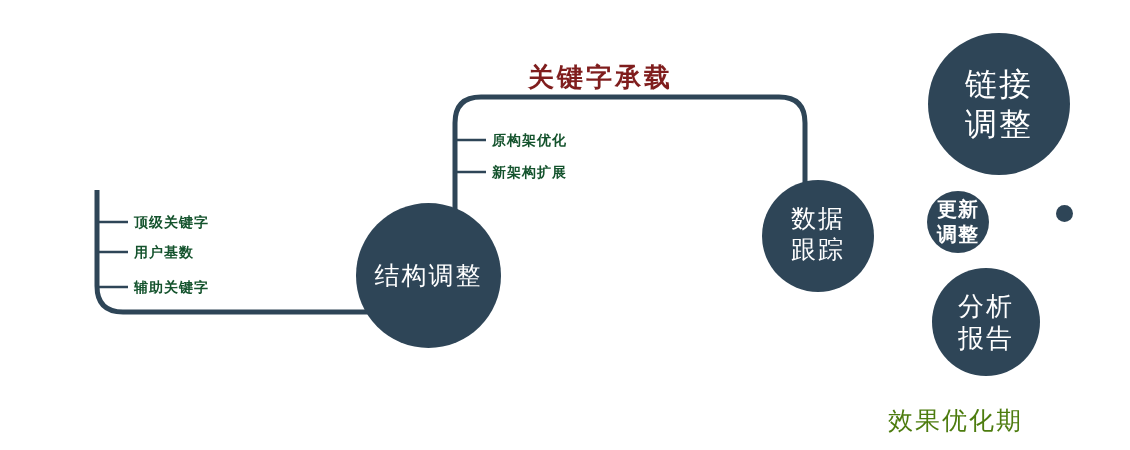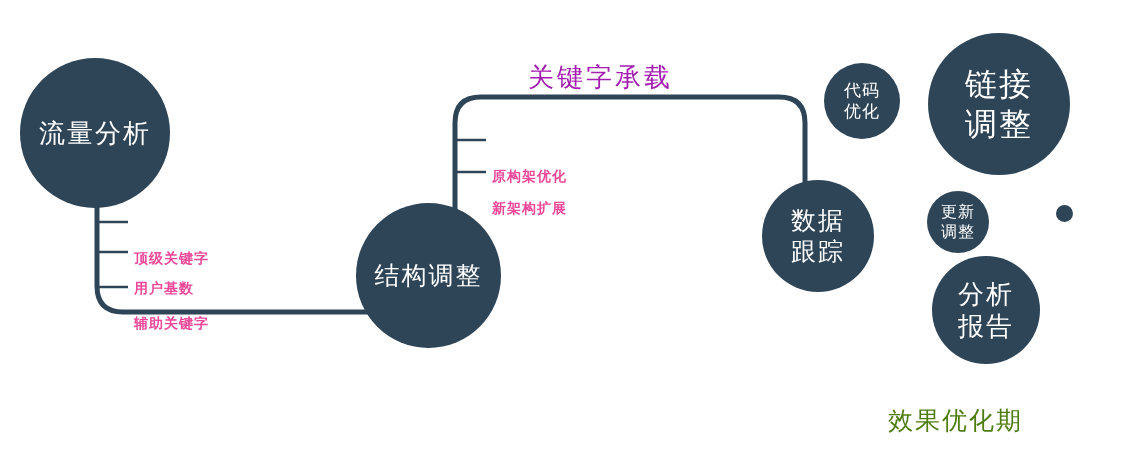--- a/index.html
+++ b/index.html
@@ -30,45 +30,44 @@
     display: flex;
     flex-direction: column;
     align-items: center;
     justify-content: center;
     text-align: center;
     line-height: 1.25;
     letter-spacing: 2px;
   }
   .node-traffic   { left: 20px;  top: 58px;  width: 150px; height: 150px; font-size: 26px; }
   .node-structure { left: 356px; top: 203px; width: 145px; height: 145px; font-size: 25px; }
-  .node-tracking  { left: 762px; top: 180px; width: 112px; height: 112px; font-size: 25px; }
+  .node-tracking  { left: 762px; top: 180px; width: 112px; height: 112px; font-size: 25px; font-family: Liberation Mono, monospace; }
   .node-code      { left: 824px; top: 63px;  width: 76px;  height: 76px;  font-size: 17px; letter-spacing: 1px; }
   .node-link      { left: 928px; top: 33px;  width: 142px; height: 142px; font-size: 32px; }
-  .node-update    { left: 927px; top: 191px; width: 62px;  height: 62px;  font-size: 16px; font-weight: normal; letter-spacing: 1px; }
+  .node-update    { left: 927px; top: 191px; width: 62px;  height: 62px;  font-size: 20px; font-weight: bold; letter-spacing: 1px; }
   .node-dot       { left: 1056px; top: 205px; width: 17px; height: 17px; }
-  .node-report    { left: 932px; top: 256px; width: 108px; height: 108px; font-size: 26px; }
+  .node-report    { left: 932px; top: 268px; width: 108px; height: 108px; font-size: 26px; }
 
   .edge-label {
     position: absolute;
-    color: #a21caf;
-    font-weight: normal;
+    color: #7f1d1d;
+    font-weight: bold;
     letter-spacing: 3px;
   }
   .label-userbase  { left: 152px; top: 326px; font-size: 26px; }
   .label-keyword   { left: 528px; top: 60px;  font-size: 26px; }
   .label-footer    { left: 888px; top: 404px; font-size: 25px; font-weight: normal; letter-spacing: 2px; color: #4d7c0f; position: absolute; }
 
   .branch-label {
     position: absolute;
-    color: #ec4899;
+    color: #14532d;
     font-size: 14px;
     font-weight: bold;
     letter-spacing: 1px;
     white-space: nowrap;
-    margin-top: 36px;
   }
   .bl-left-0 { left: 134px; top: 214px; }
   .bl-left-1 { left: 134px; top: 244px; }
   .bl-left-2 { left: 134px; top: 279px; }
   .bl-mid-0  { left: 492px; top: 132px; }
   .bl-mid-1  { left: 492px; top: 164px; }
 </style>
 </head>
 <body>
 
@@ -81,37 +80,30 @@
     <path d="M 455 215 L 455 123 Q 455 97 481 97 L 779 97 Q 805 97 805 123 L 805 192" fill="none" stroke="#2e4557" stroke-width="5"></path>
 
     <path d="M 97 222 L 128 222" stroke="#2e4557" stroke-width="2.5"></path>
     <path d="M 97 252 L 128 252" stroke="#2e4557" stroke-width="2.5"></path>
     <path d="M 97 287 L 128 287" stroke="#2e4557" stroke-width="2.5"></path>
 
     <path d="M 455 140 L 486 140" stroke="#2e4557" stroke-width="2.5"></path>
     <path d="M 455 172 L 486 172" stroke="#2e4557" stroke-width="2.5"></path>
   </svg>
 
-  <div class="node node-traffic">
-    <span>流量分析</span>
-  </div>
 
   <div class="node node-structure">
     <span>结构调整</span>
   </div>
 
   <div class="node node-tracking">
     <span>数据</span>
     <span>跟踪</span>
   </div>
 
-  <div class="node node-code">
-    <span>代码</span>
-    <span>优化</span>
-  </div>
 
   <div class="node node-link">
     <span>链接</span>
     <span>调整</span>
   </div>
 
   <div class="node node-update">
     <span>更新</span>
     <span>调整</span>
   </div>

